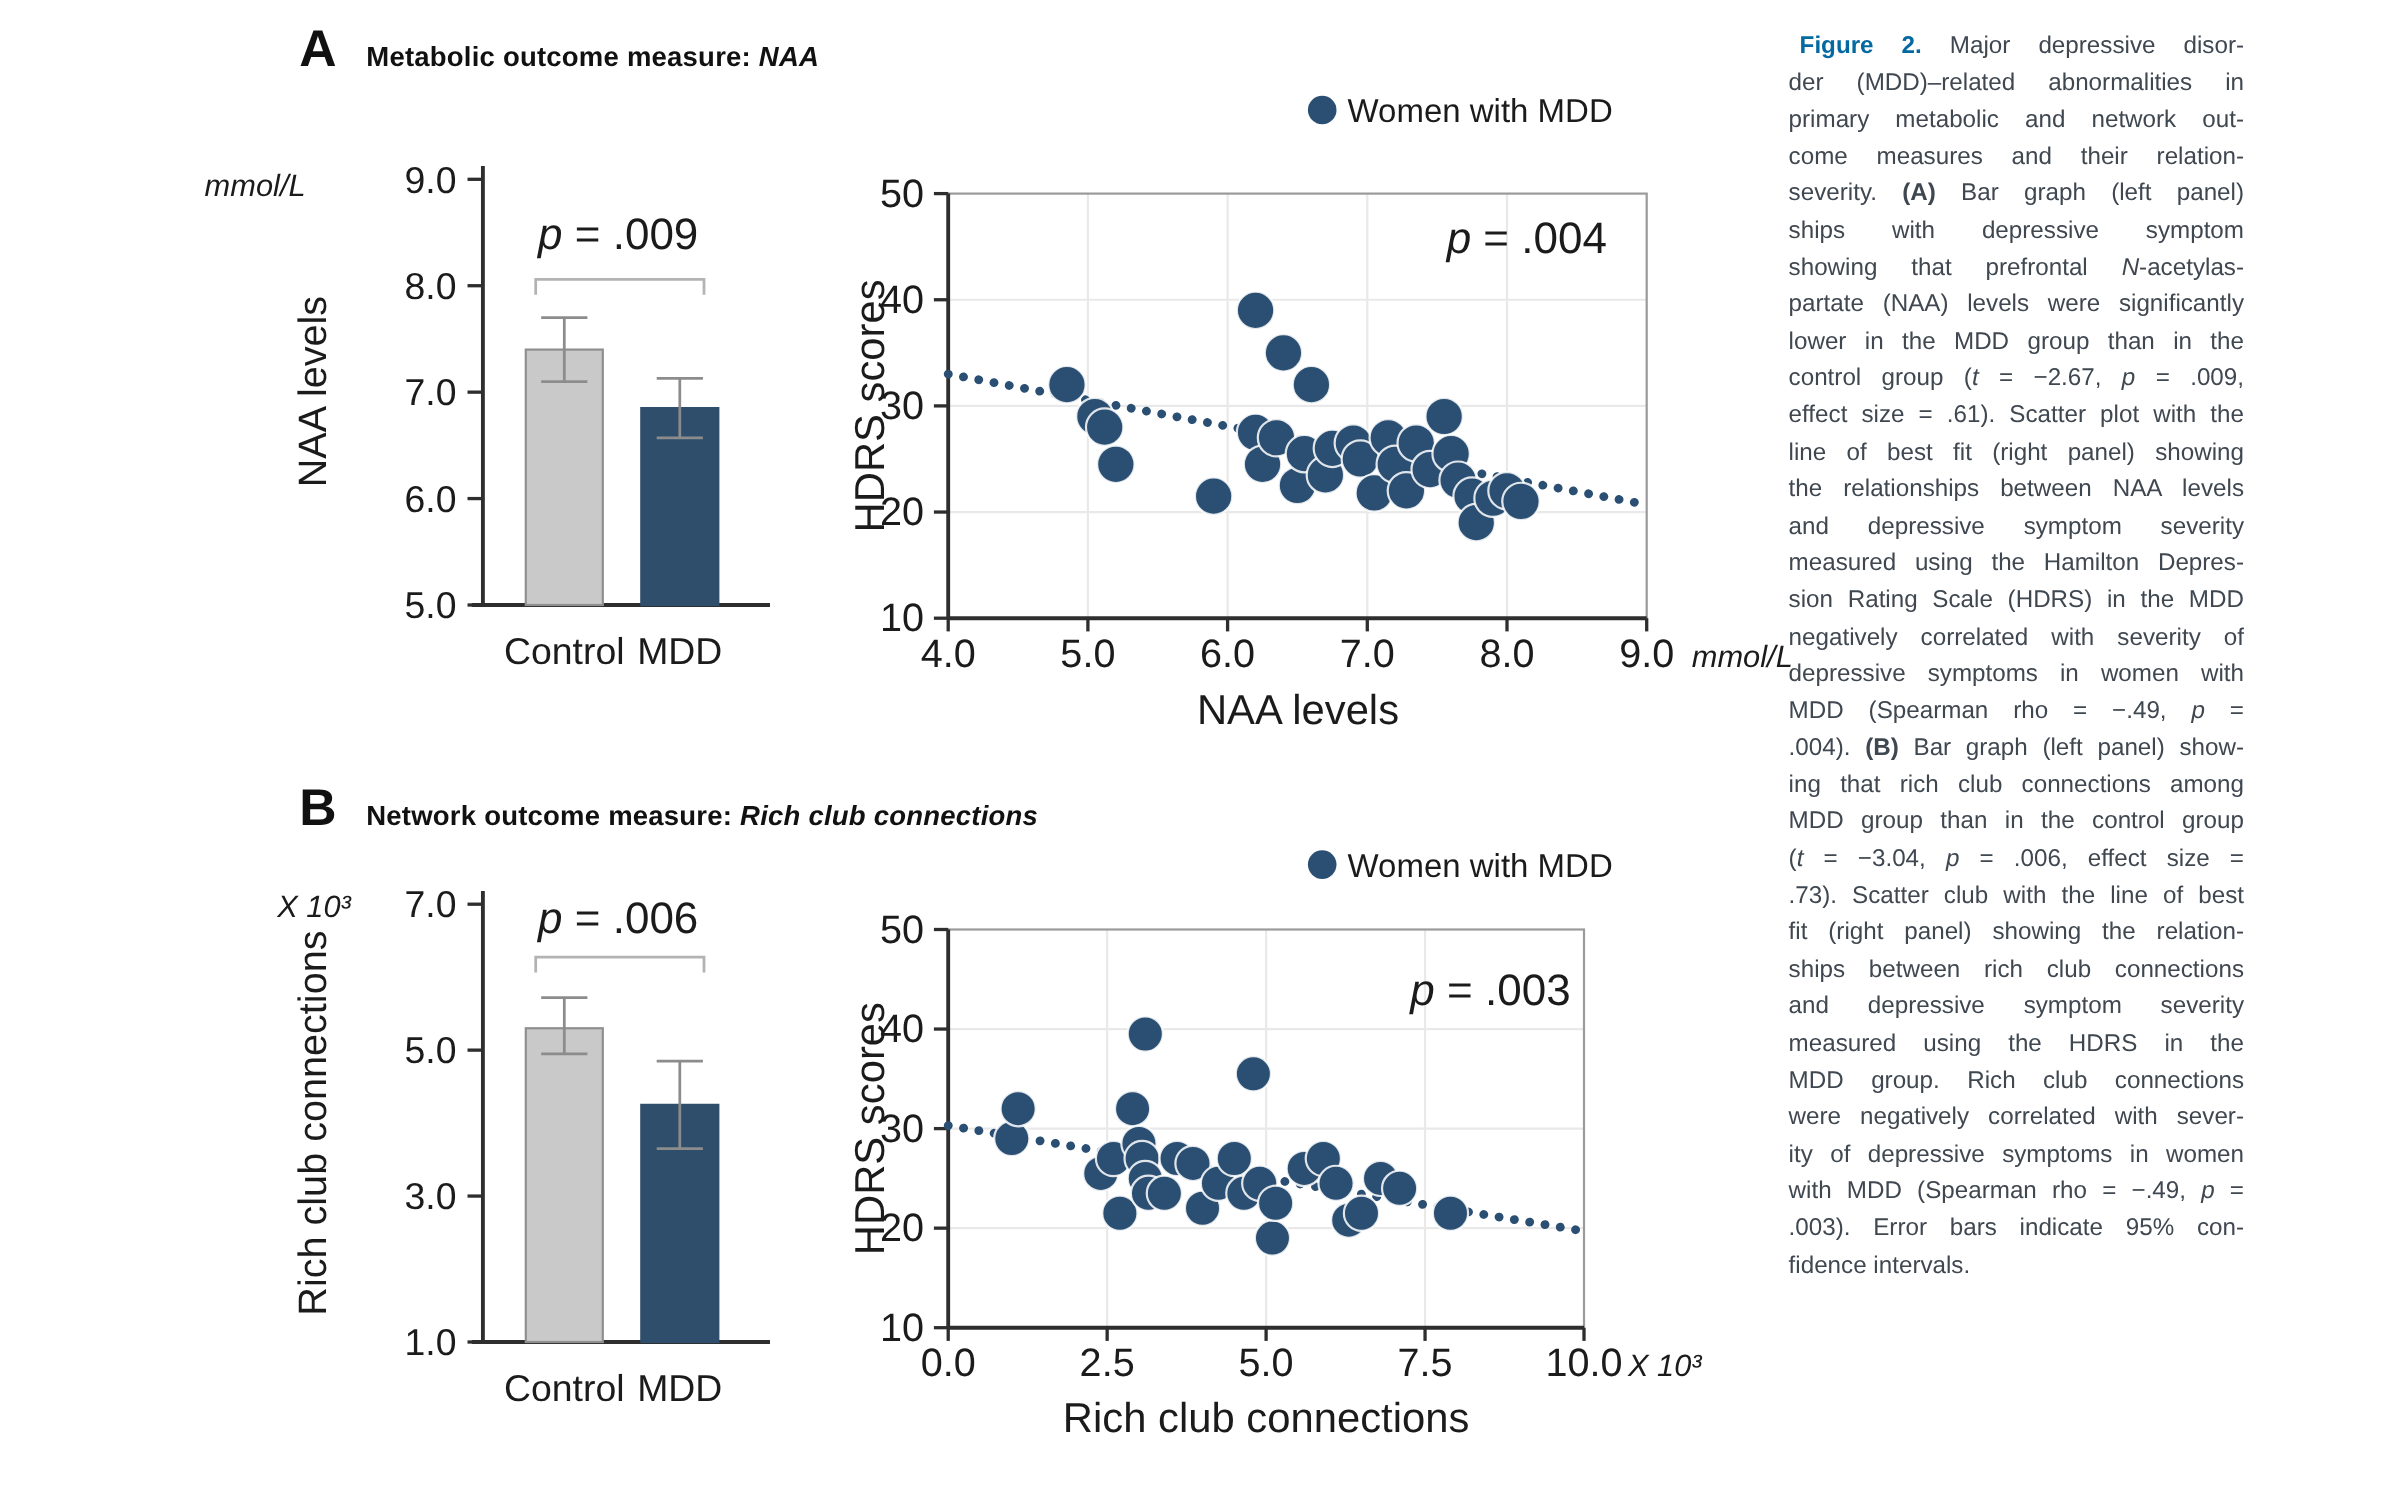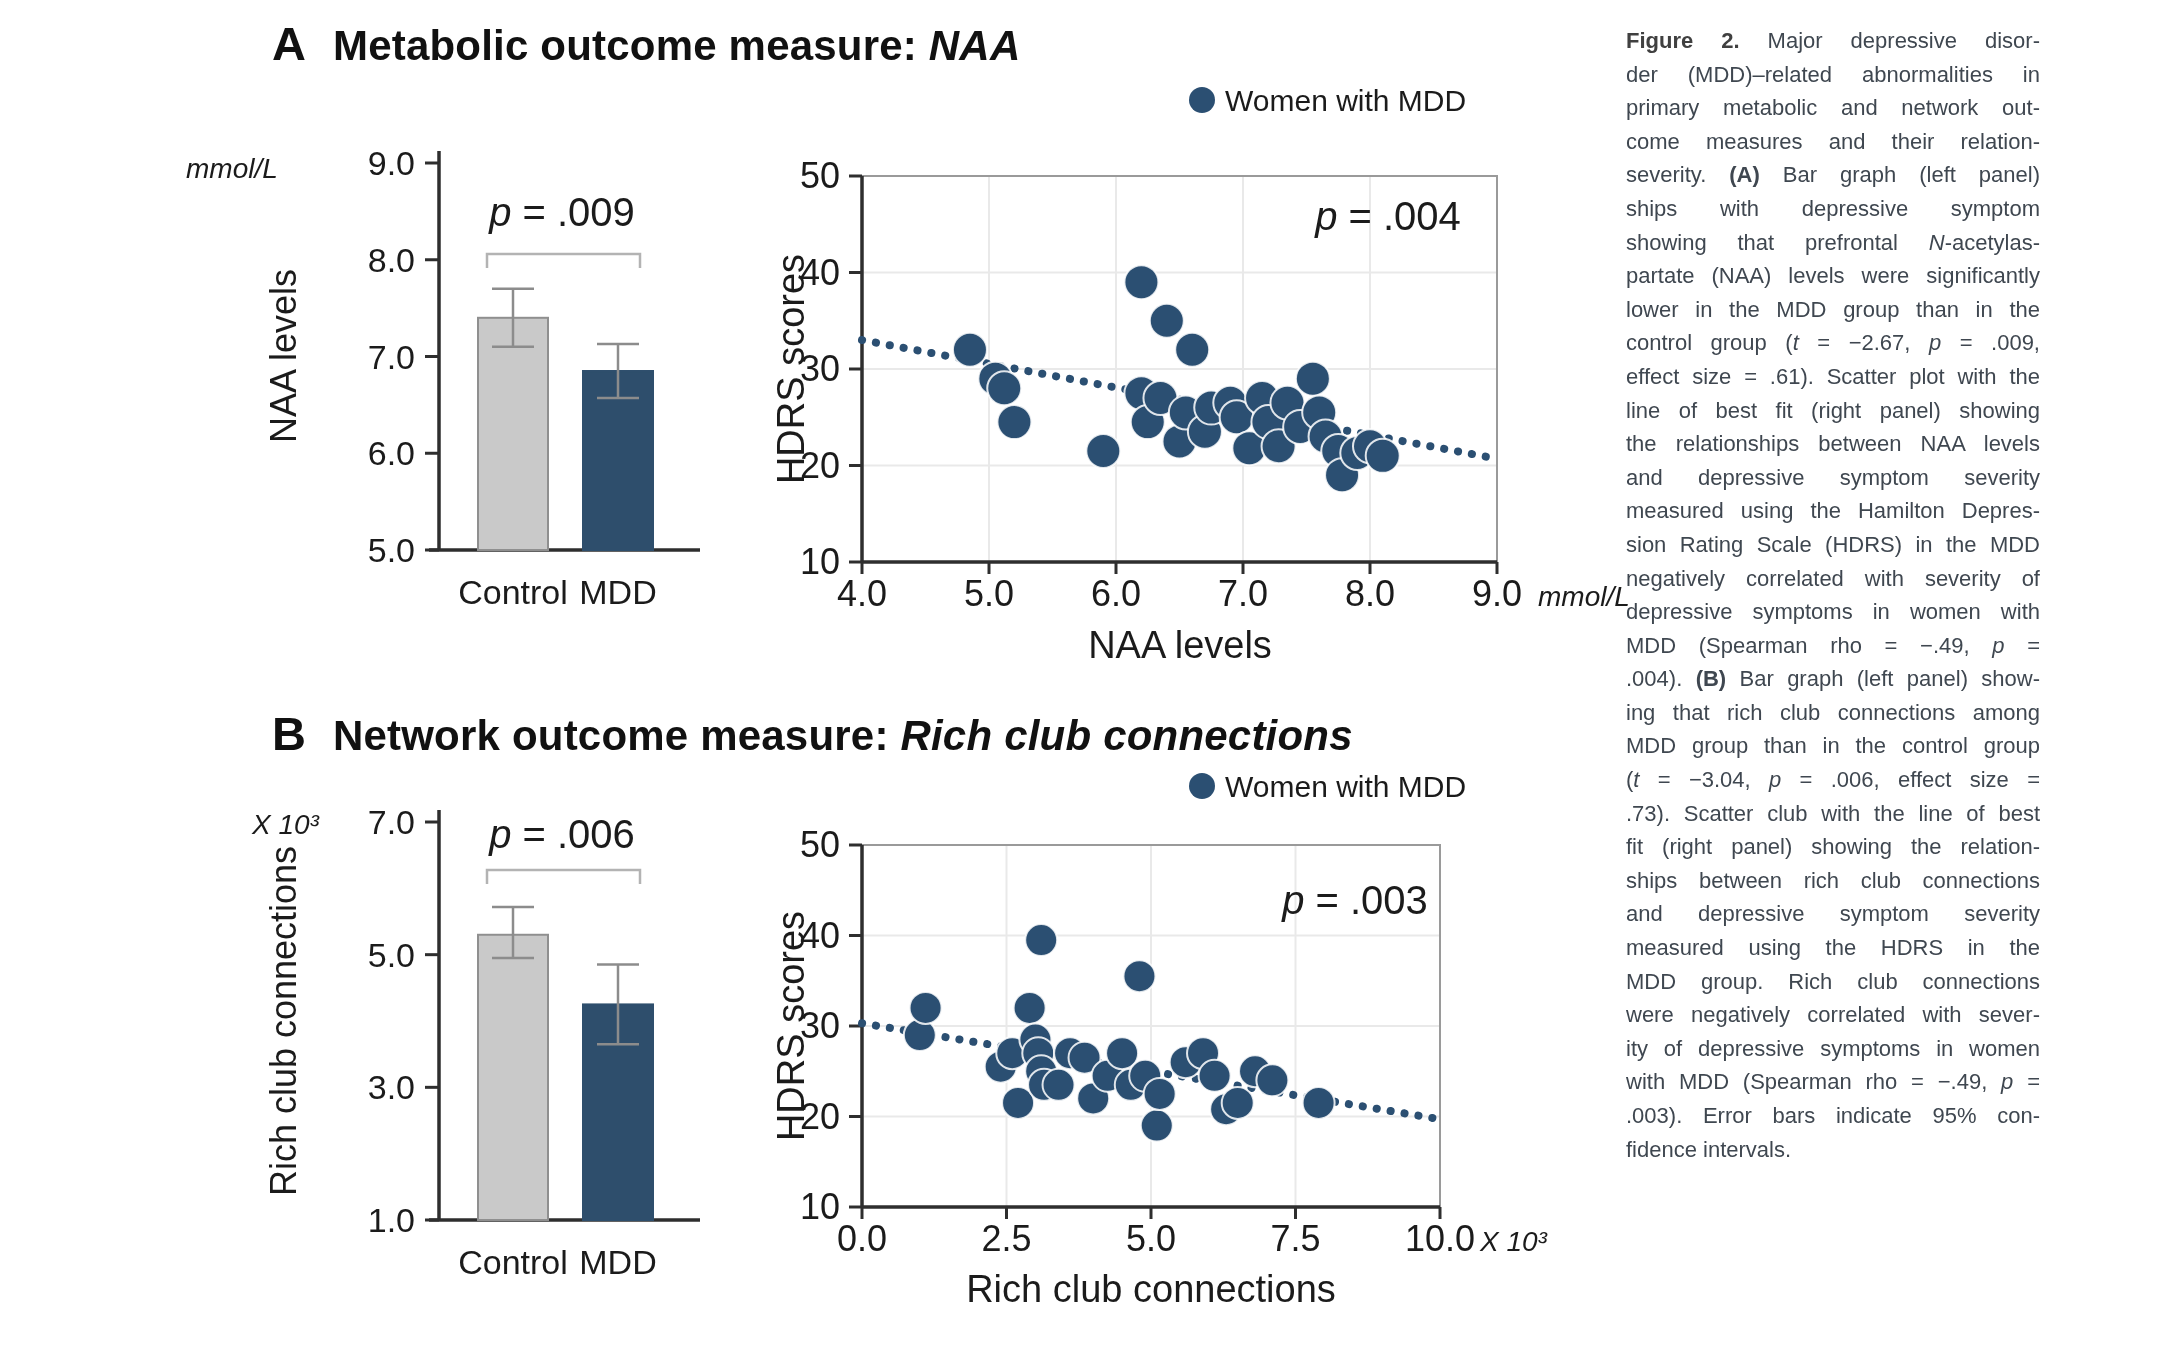--- a/index.html
+++ b/index.html
@@ -2,21 +2,21 @@
 <html><head>
 <meta charset="utf-8">
 <style>
   html,body{margin:0;padding:0;}
   body{
     width:2180px;height:1358px;position:relative;background:#ffffff;
     font-family:"Liberation Sans", sans-serif;color:#1b1b1b;overflow:hidden;
   }
   .panel-hdr{position:absolute;display:flex;align-items:baseline;white-space:nowrap;}
   .panel-letter{font-size:47px;font-weight:bold;color:#111;}
-  .panel-title{font-size:42px;font-weight:bold;color:#111;margin-left:27px;letter-spacing:.2px;}
+  .panel-title{font-size:25px;font-weight:bold;color:#111;margin-left:27px;letter-spacing:.2px;}
   .panel-title .emph{font-style:italic;}
   #hdrA{left:272px;top:16px;}
   #hdrB{left:272px;top:706px;}
   svg{position:absolute;overflow:visible;}
   #bar-naa{left:180px;top:130px;}
   #scatter-naa{left:780px;top:60px;}
   #bar-rcc{left:180px;top:780px;}
   #scatter-rcc{left:780px;top:740px;}
   svg text{font-family:"Liberation Sans", sans-serif;fill:#1b1b1b;}
   #caption{
@@ -247,21 +247,21 @@
       <circle cx="446.14" cy="369.26" r="16" fill="#2b4f72" stroke="rgba(255,255,255,0.85)" stroke-width="2"></circle>
       <circle cx="457.7" cy="362.925" r="16" fill="#2b4f72" stroke="rgba(255,255,255,0.85)" stroke-width="2"></circle>
       <circle cx="475.03999999999996" cy="331.25" r="16" fill="#2b4f72" stroke="rgba(255,255,255,0.85)" stroke-width="2"></circle>
       <circle cx="492.38" cy="340.3" r="16" fill="#2b4f72" stroke="rgba(255,255,255,0.85)" stroke-width="2"></circle>
       <circle cx="538.62" cy="362.925" r="16" fill="#2b4f72" stroke="rgba(255,255,255,0.85)" stroke-width="2"></circle>
     </g>
     <text x="575" y="174" text-anchor="middle" font-size="40" fill="#141414"><tspan font-style="italic">p</tspan><tspan> = .003</tspan></text>
   </svg>
 
 <div id="caption">
-    <div class="cap-line"><span class="cap-b" style="color: #404040;">Figure 2.</span><span> Major depressive disor-</span></div>
+    <div class="cap-line"><span class="cap-b" style="color: #0369a1; margin-left: 10px;">Figure 2.</span><span> Major depressive disor-</span></div>
     <div class="cap-line"><span>der (MDD)–related abnormalities in</span></div>
     <div class="cap-line"><span>primary metabolic and network out-</span></div>
     <div class="cap-line"><span>come measures and their relation-</span></div>
     <div class="cap-line"><span>severity. </span><span class="cap-b">(A)</span><span> Bar graph (left panel)</span></div>
     <div class="cap-line"><span>ships with depressive symptom</span></div>
     <div class="cap-line"><span>showing that prefrontal </span><span class="cap-i">N</span><span>-acetylas-</span></div>
     <div class="cap-line"><span>partate (NAA) levels were significantly</span></div>
     <div class="cap-line"><span>lower in the MDD group than in the</span></div>
     <div class="cap-line"><span>control group (</span><span class="cap-i">t</span><span> = −2.67, </span><span class="cap-i">p</span><span> = .009,</span></div>
     <div class="cap-line"><span>effect size = .61). Scatter plot with the</span></div>

